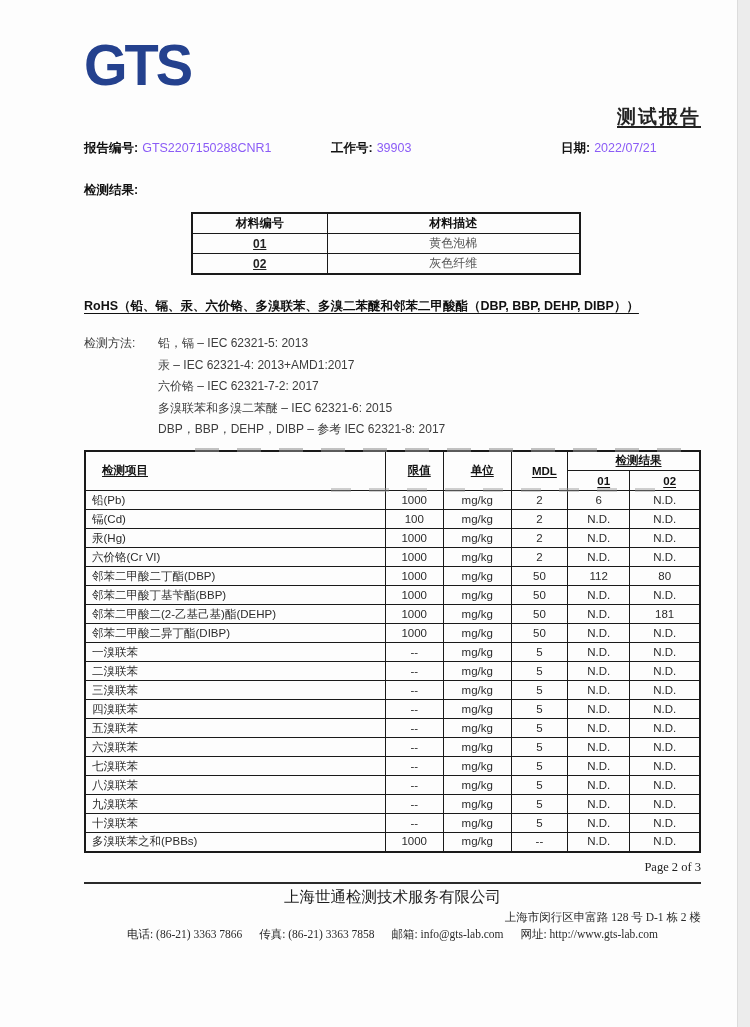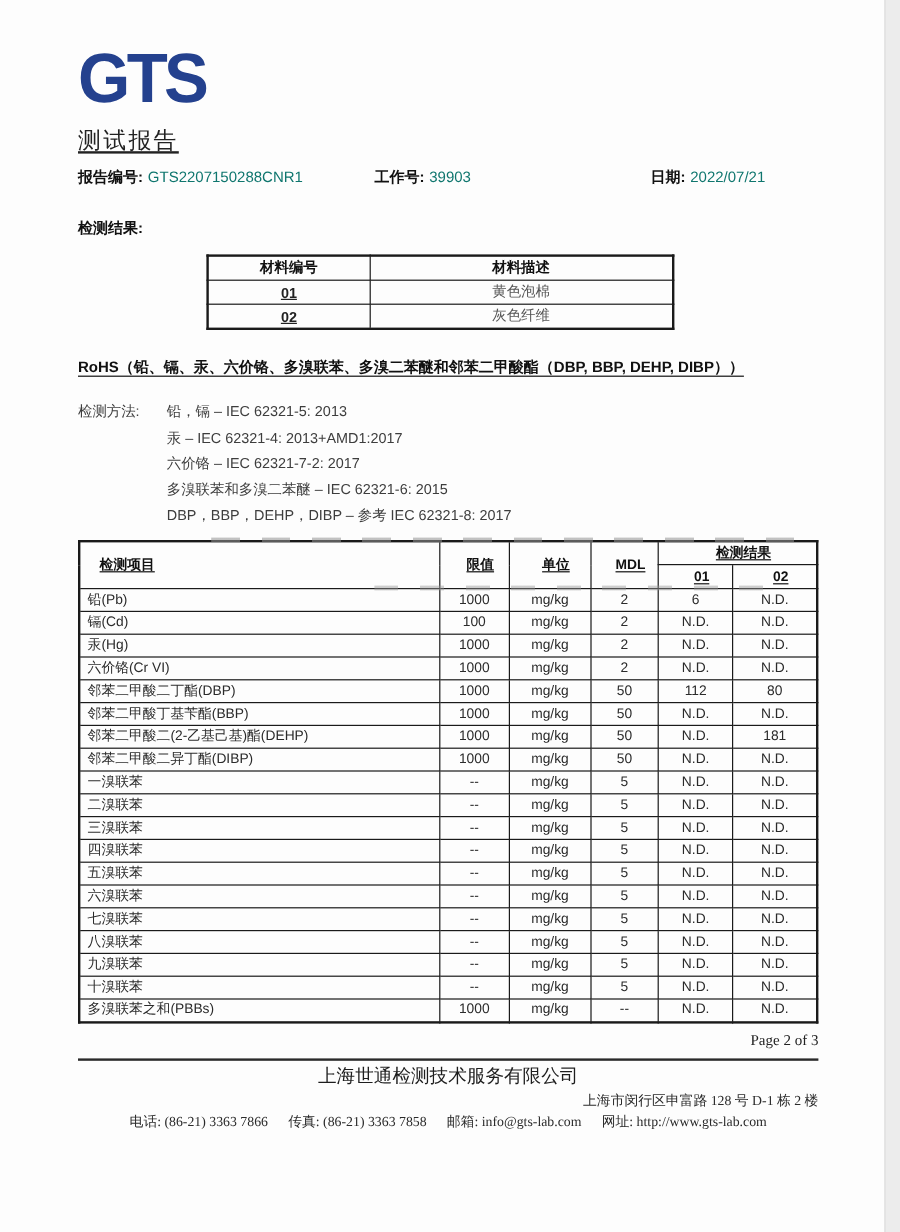--- a/index.html
+++ b/index.html
@@ -9,42 +9,42 @@
     width:750px; height:1027px;
     background:#fdfdfd;
     overflow:hidden;
     font-family:"Liberation Sans", sans-serif;
     color:#222;
   }
   .scan-edge {
     position:absolute; top:0; right:0; width:13px; height:100%;
     background:#ececec; border-left:1px solid #dcdcdc;
   }
-  .content { position:absolute; left:65px; top:0; width:617px; }
+  .content { position:absolute; left:84px; top:0; width:617px; }
 
   .logo {
     margin-top:36px;
     font-size:56px; line-height:1;
     font-weight:800; letter-spacing:-3px;
     color:#24418e;
     transform:scaleY(1.04);
     transform-origin:left top;
     width:160px;
   }
   .title {
     margin-top:12px;
-    text-align:left;
-    font-size:19px; font-weight:normal;
+    text-align:right;
+    font-size:19px; font-weight:bold;
     letter-spacing:2px;
   }
   .title span { text-decoration:underline; text-decoration-thickness:2px; text-underline-offset:3px; }
 
   .meta { display:flex; margin-top:10px; font-size:12.5px; }
   .meta .pair .lbl { font-weight:bold; color:#111; }
-  .meta .pair .val { color:#0f766e; margin-left:4px; }
+  .meta .pair .val { color:#8b5cf6; margin-left:4px; }
   .meta-report { width:247px; }
   .meta-job { width:230px; }
   .meta-date { flex:1; }
 
   .sec-label { font-weight:bold; font-size:12.5px; color:#111; }
   .label-results { margin-top:25px; }
   .label-sample { margin-top:23px; }
 
   table { border-collapse:collapse; }
   .materials-table {

